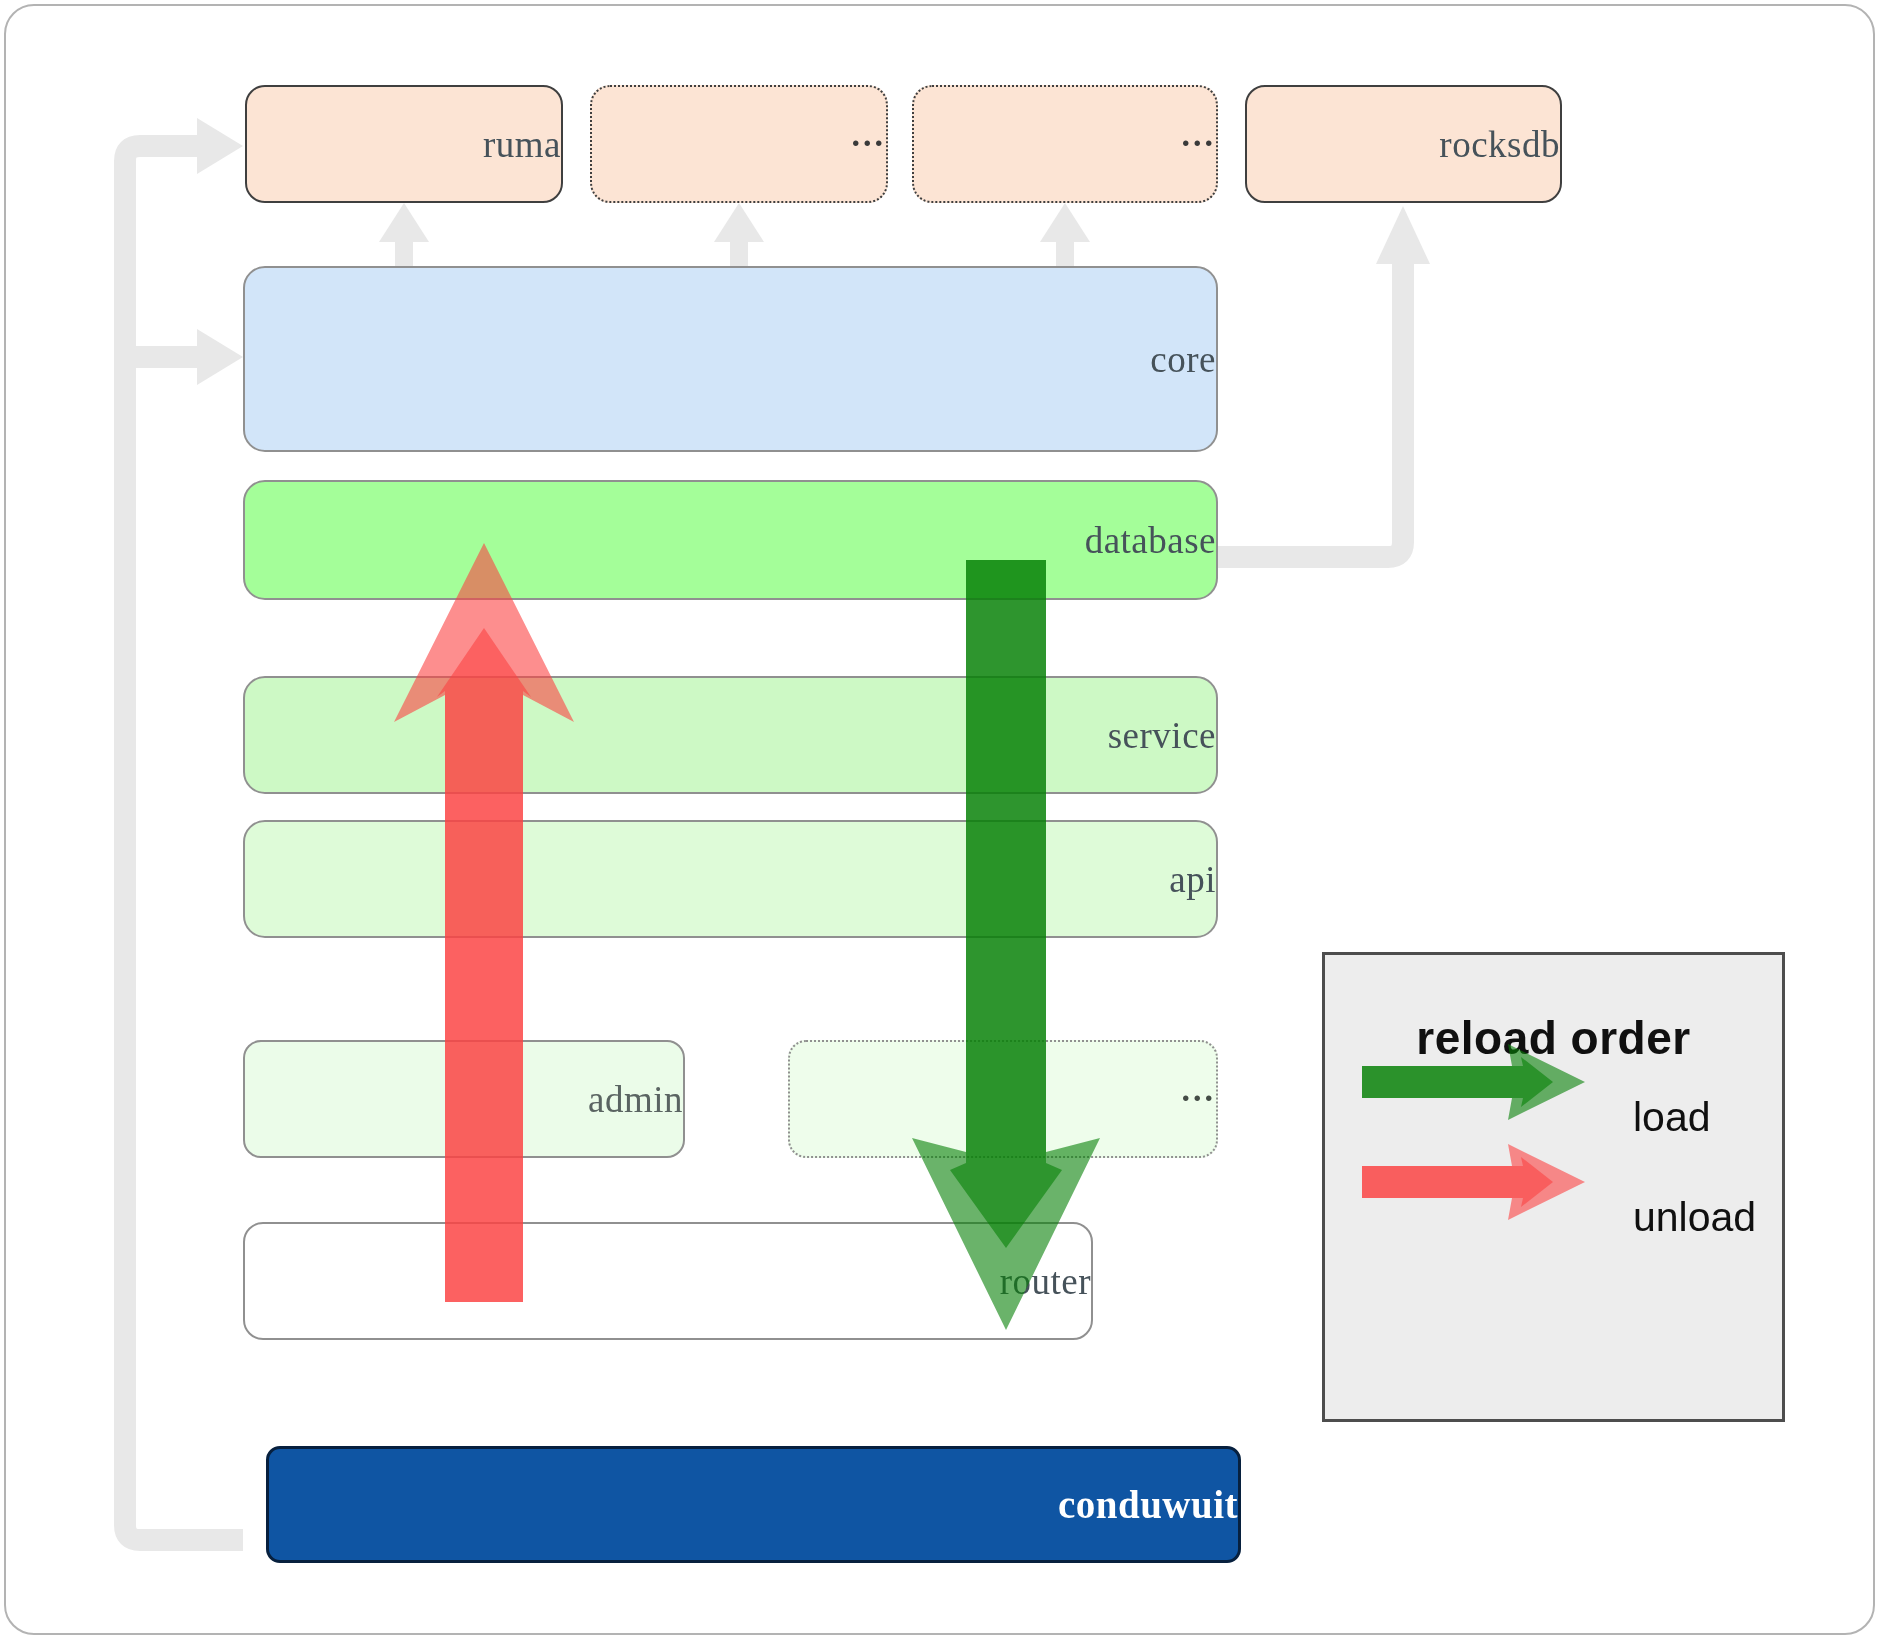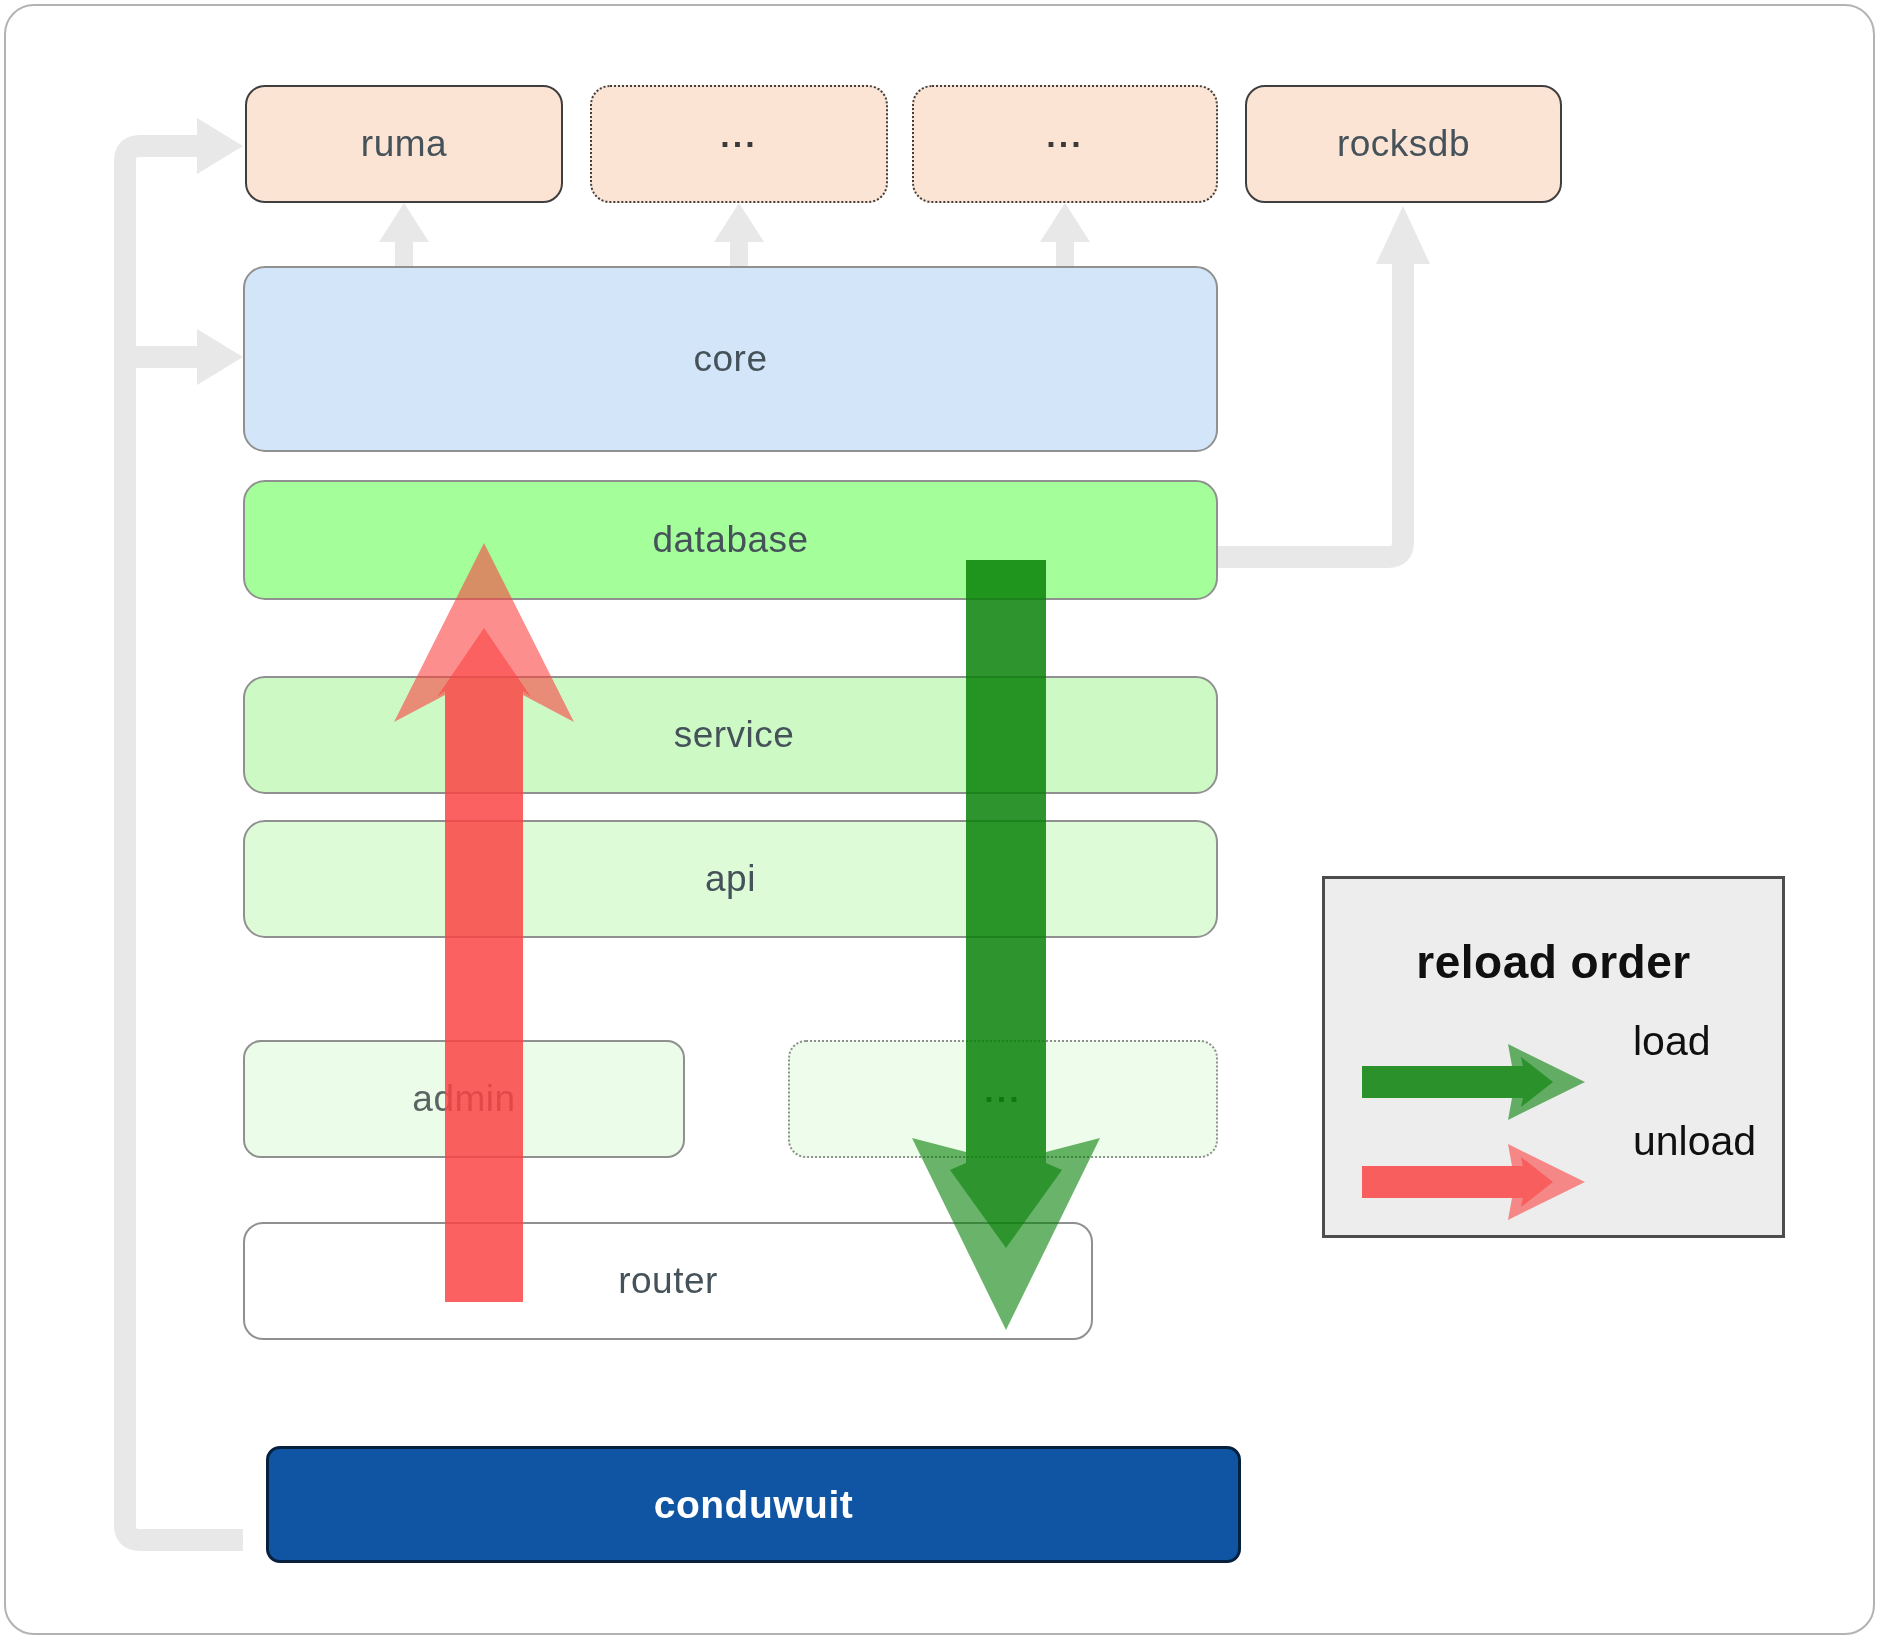--- a/index.html
+++ b/index.html
@@ -5,41 +5,41 @@
   html,body{margin:0;padding:0;background:#ffffff;}
   .canvas{
     position:relative;width:1883px;height:1643px;background:var(--c-background);
     font-family:"Liberation Sans",sans-serif;overflow:hidden;
   }
   .outer-frame{
     position:absolute;left:4px;top:4px;width:1871px;height:1631px;
     border:2px solid var(--c-outer-border);border-radius:30px;box-sizing:border-box;
   }
   .box{
-    position:absolute;box-sizing:border-box;display:flex;align-items:center;justify-content:center;
-    font-size:37px;font-weight:500;color:var(--c-label-dark);letter-spacing:.5px;
+    position:absolute;box-sizing:border-box;display:flex;align-items:center;justify-content:flex-end;
+    font-size:37px;font-weight:500;color:var(--c-label-dark);letter-spacing:.5px;font-family:Liberation Serif, serif;
   }
   .box-ruma     {left:245px;top:85px;width:318px;height:118px;background:var(--c-peach);border:2.5px solid var(--c-box-border-dark);border-radius:20px;}
   .box-dots1    {left:590px;top:85px;width:298px;height:118px;background:var(--c-peach);border:2.5px dotted var(--c-box-border-dark);border-radius:20px;}
   .box-dots2    {left:912px;top:85px;width:306px;height:118px;background:var(--c-peach);border:2.5px dotted var(--c-box-border-dark);border-radius:20px;}
   .box-rocksdb  {left:1245px;top:85px;width:317px;height:118px;background:var(--c-peach);border:2.5px solid var(--c-box-border-dark);border-radius:20px;}
   .box-core     {left:243px;top:266px;width:975px;height:186px;background:var(--c-blue);border:2px solid var(--c-box-border-gray);border-radius:22px;}
   .box-database {left:243px;top:480px;width:975px;height:120px;background:var(--c-green-bright);border:2px solid var(--c-box-border-gray);border-radius:22px;}
   .box-service  {left:243px;top:676px;width:975px;height:118px;background:var(--c-green-light);border:2px solid var(--c-box-border-gray);border-radius:22px;padding-left:7px;}
   .box-api      {left:243px;top:820px;width:975px;height:118px;background:var(--c-green-lighter);border:2px solid var(--c-box-border-gray);border-radius:22px;}
   .box-admin    {left:243px;top:1040px;width:442px;height:118px;background:var(--c-green-faint);border:2px solid var(--c-box-border-gray);border-radius:18px;color:var(--c-label-admin);}
   .box-dots3    {left:788px;top:1040px;width:430px;height:118px;background:var(--c-green-faint2);border:2px dotted var(--c-box-border-gray);border-radius:18px;}
   .box-router   {left:243px;top:1222px;width:850px;height:118px;background:#ffffff;border:2px solid var(--c-box-border-gray);border-radius:20px;}
   .box-conduwuit{left:243px;top:1446px;width:975px;height:117px;background:var(--c-navy);border:3px solid var(--c-navy-border);border-radius:14px;
                  color:var(--c-conduwuit-text);font-size:39px;font-weight:600;letter-spacing:.5px;margin-left:23px;}
   .dots-label{transform:translateY(-9px);font-weight:700;font-size:34px;letter-spacing:3px;color:var(--c-dots-dark);}
   .box-dots3 .dots-label{color:#444c46;}
 
   .legend{
-    position:absolute;left:1322px;top:876px;width:463px;height:362px;box-sizing:border-box;
+    position:absolute;left:1322px;top:952px;width:463px;height:470px;box-sizing:border-box;
     background:var(--c-legend-bg);border:3px solid var(--c-legend-border);
   }
   .legend-title{
     position:absolute;left:0;top:56px;width:100%;text-align:center;
     font-size:46px;font-weight:600;color:var(--c-legend-text);letter-spacing:.5px;
   }
   .legend-label{
     position:absolute;left:308px;width:150px;height:60px;display:flex;align-items:center;
     font-size:41px;color:var(--c-legend-text);
   }

